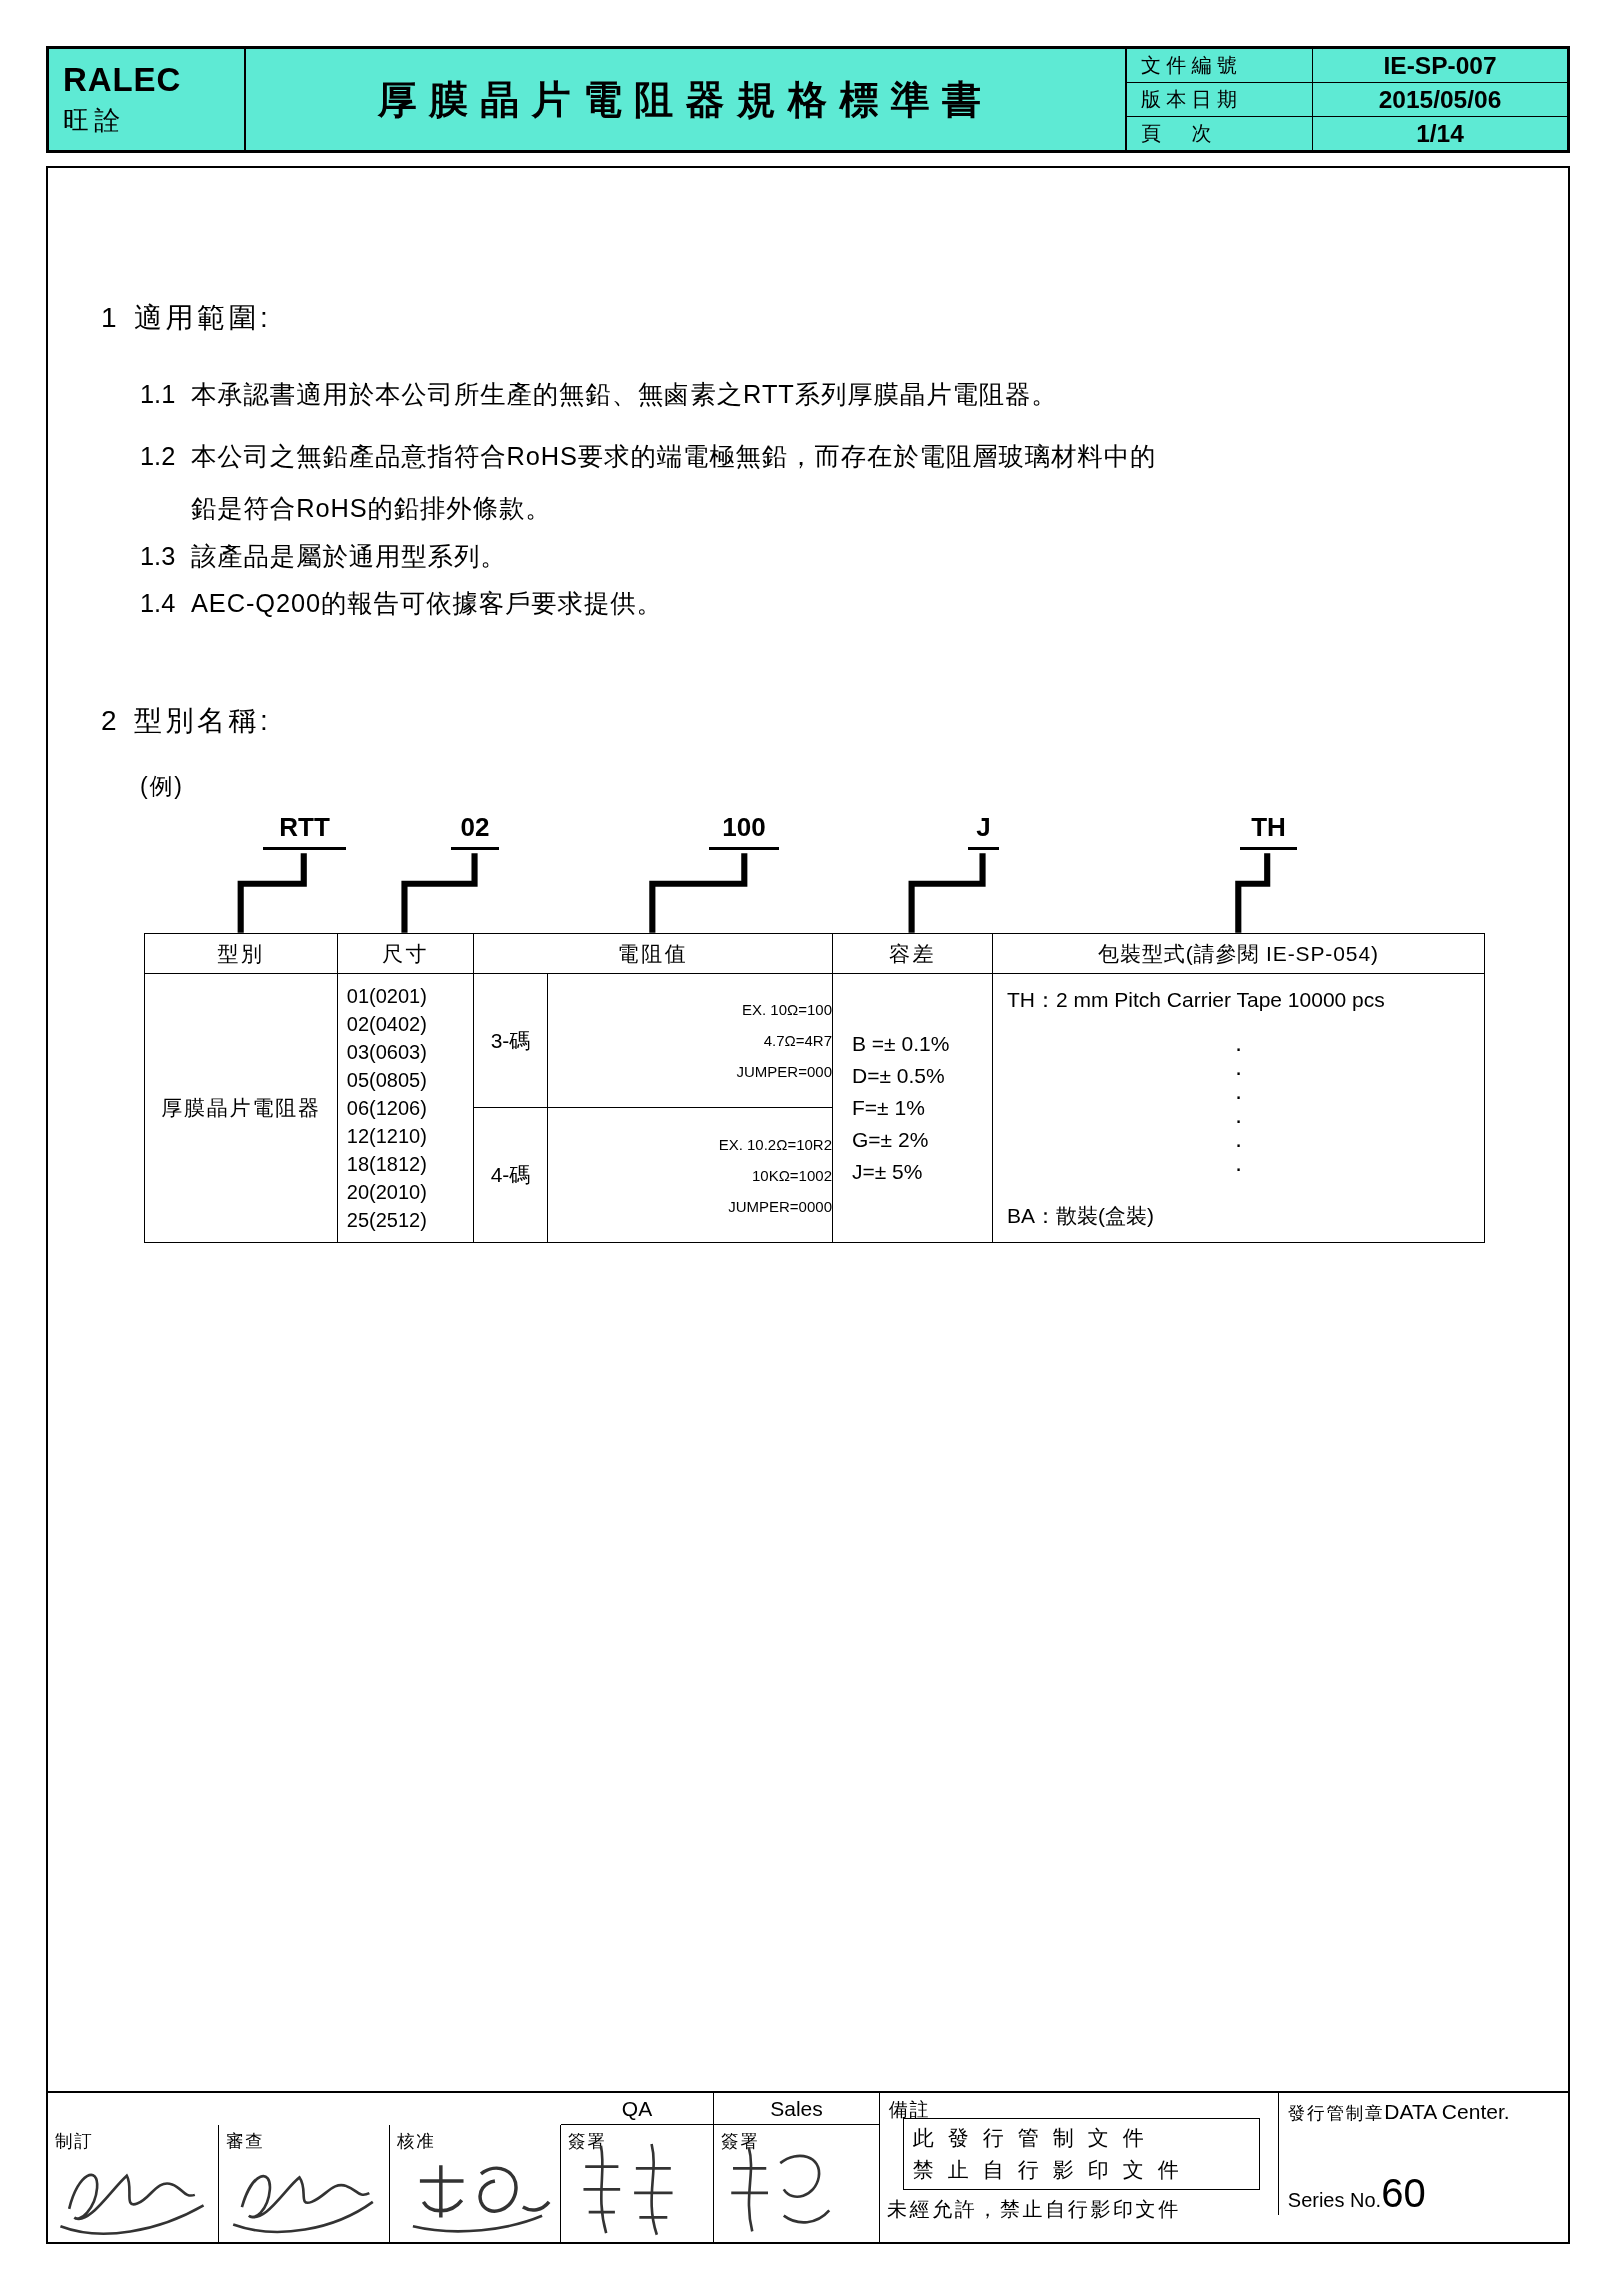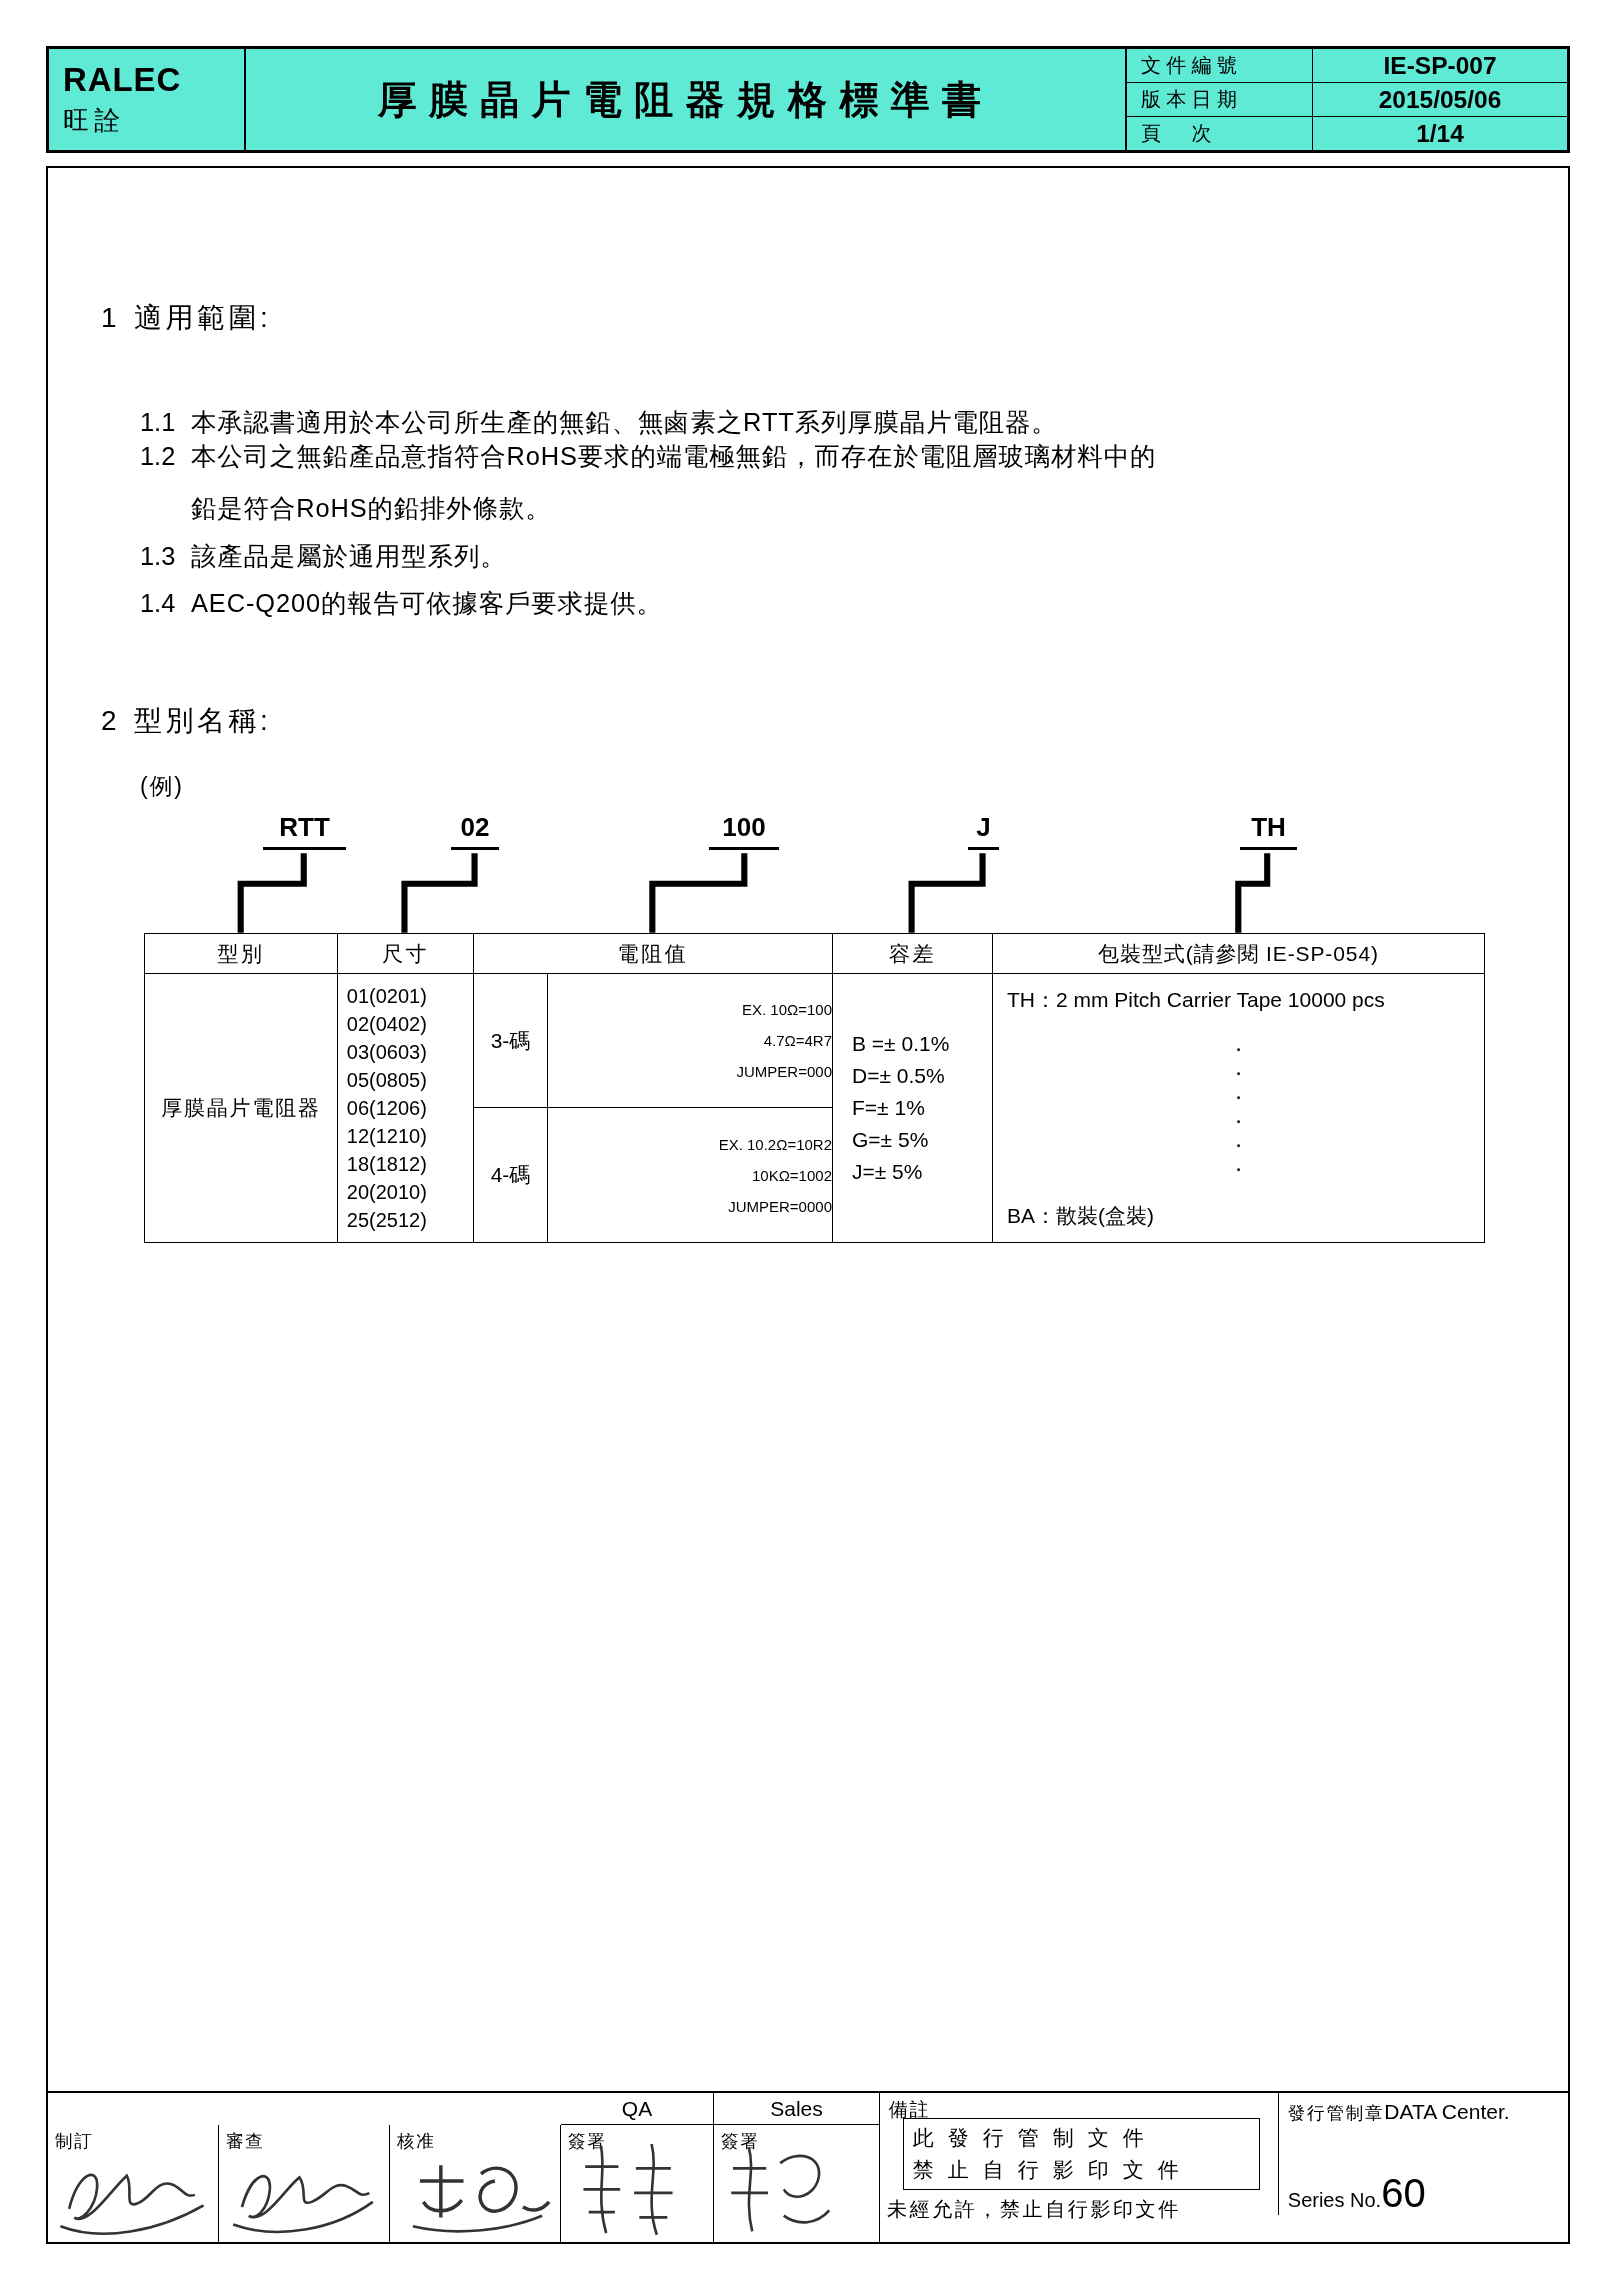--- a/index.html
+++ b/index.html
@@ -86,21 +86,21 @@
       </div>
     </div>
   </header>
 
   <div id="main">
 
     <div class="sec-heading" style="left:53px;top:131px;">
       <span class="sec-num">1</span><span class="sec-title">適用範圍:</span>
     </div>
 
-    <div class="item" style="left:92px;top:210px;margin-top:28px;">
+    <div class="item" style="left:92px;top:210px;">
       <span class="num">1.1</span><span>本承認書適用於本公司所生產的無鉛、無鹵素之RTT系列厚膜晶片電阻器。</span>
     </div>
     <div class="item" style="left:92px;top:272px;">
       <span class="num">1.2</span><span>本公司之無鉛產品意指符合RoHS要求的端電極無鉛，而存在於電阻層玻璃材料中的</span>
     </div>
     <div class="item" style="left:143px;top:324px;">
       <span>鉛是符合RoHS的鉛排外條款。</span>
     </div>
     <div class="item" style="left:92px;top:372px;">
       <span class="num">1.3</span><span>該產品是屬於通用型系列。</span>
@@ -161,21 +161,21 @@
         <td class="rescode-cell">3-碼</td>
         <td class="ex-cell">
           <div>EX. 10Ω=100</div>
           <div class="ex-ind">4.7Ω=4R7</div>
           <div class="ex-ind">JUMPER=000</div>
         </td>
         <td rowspan="2" class="tol-cell">
           <div>B =± 0.1%</div>
           <div>D=± 0.5%</div>
           <div>F=± 1%</div>
-          <div>G=± 5%</div>
+          <div>G=± 2%</div>
           <div>J=± 5%</div>
         </td>
         <td rowspan="2" class="pack-cell">
           <div class="pack-inner">
             <div>TH：2 mm Pitch Carrier Tape 10000 pcs</div>
             <div class="dots">
               <div>·</div>
               <div>·</div>
               <div>·</div>
               <div>·</div>

